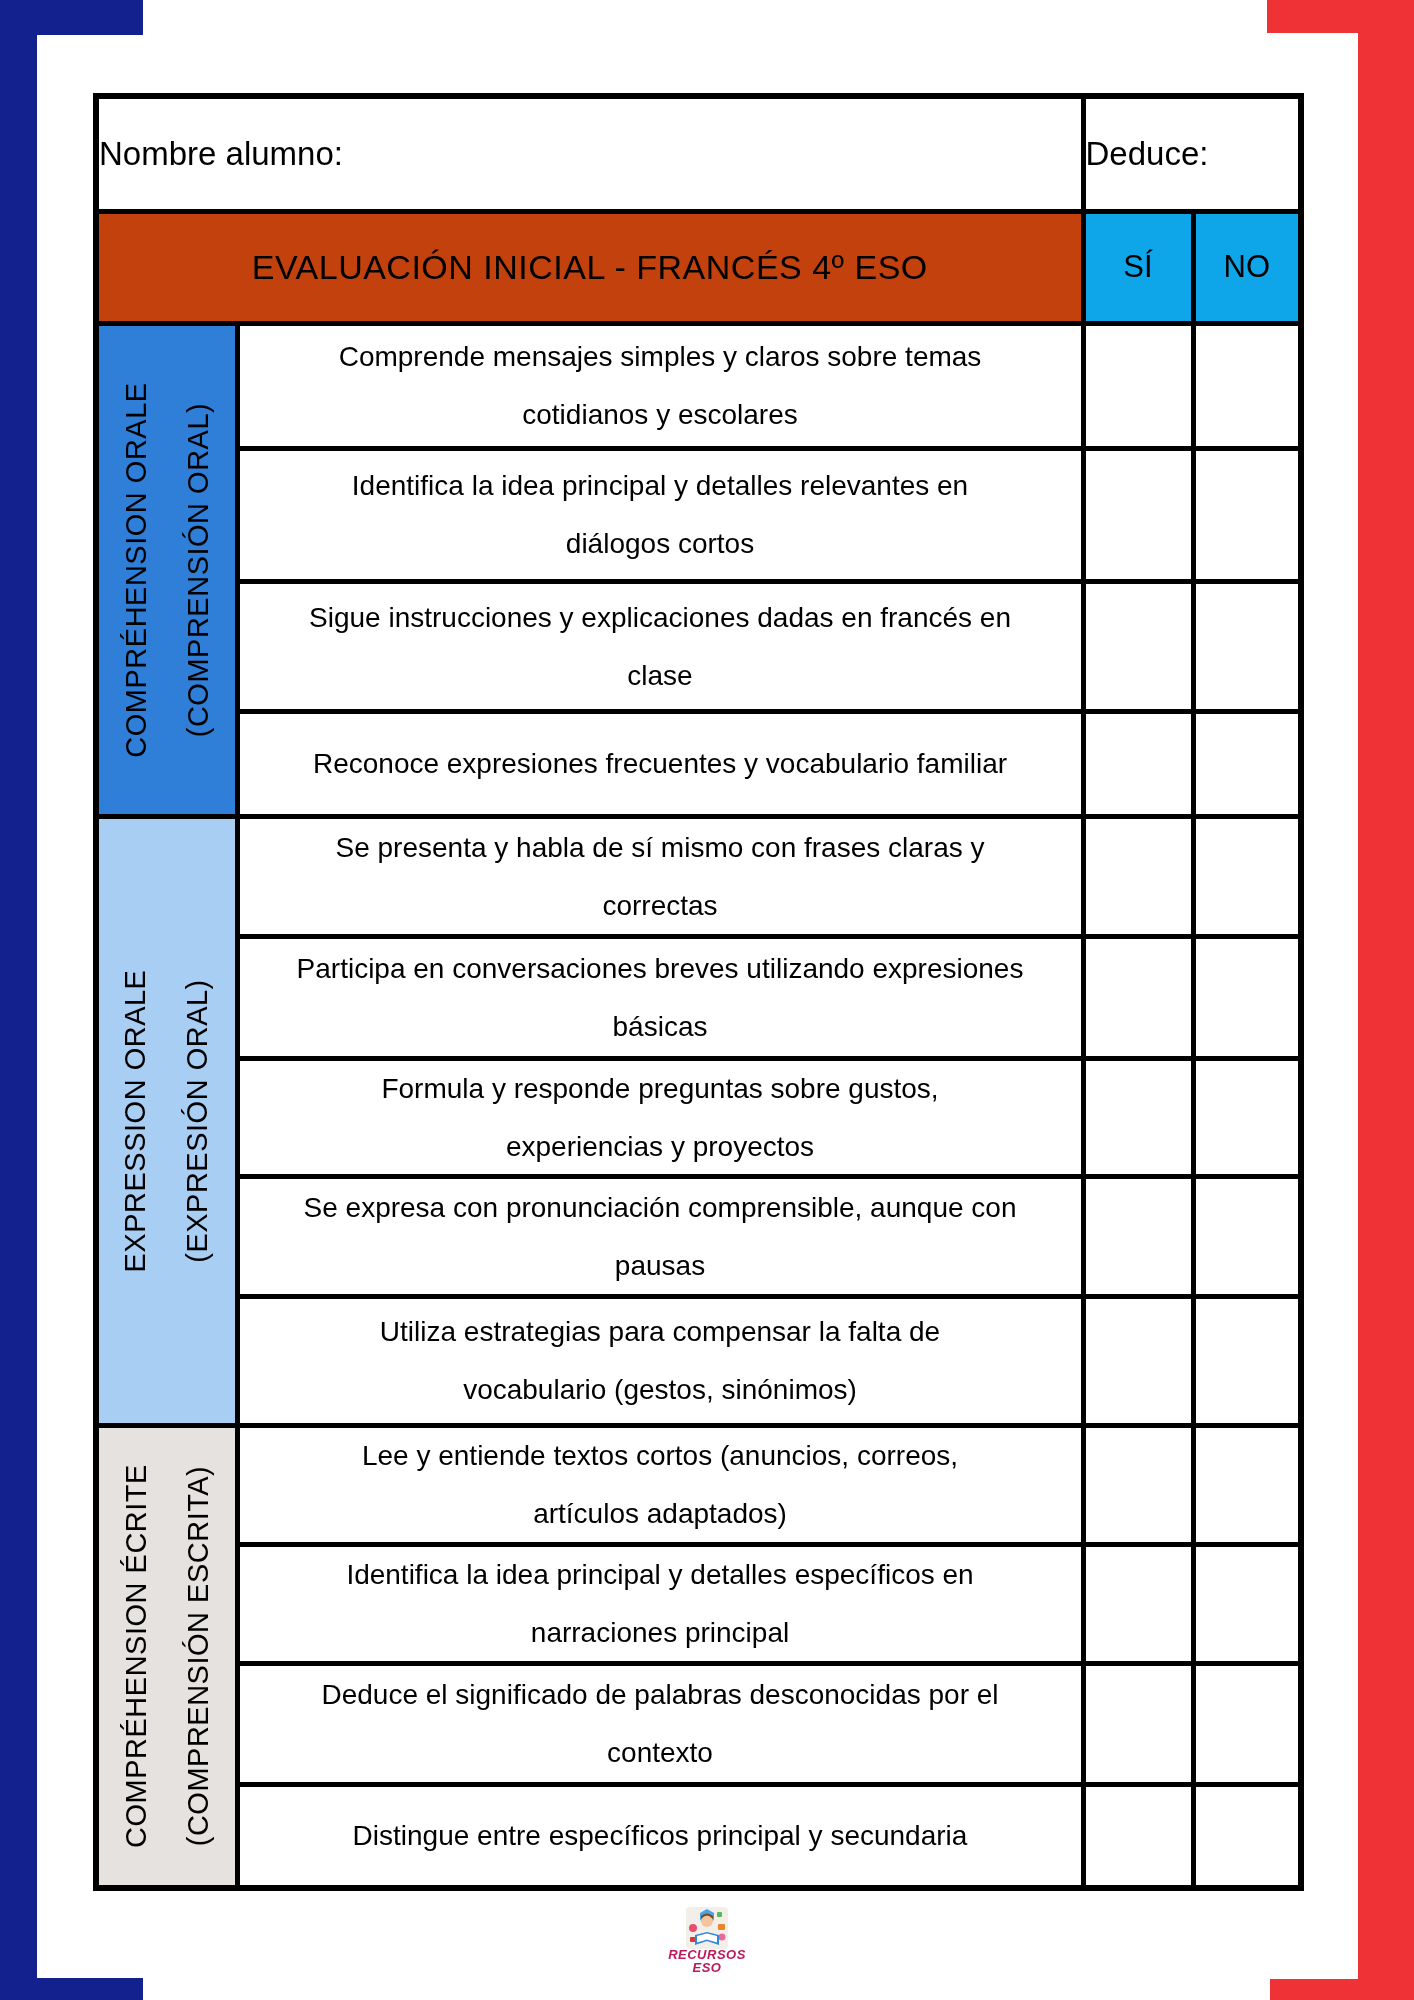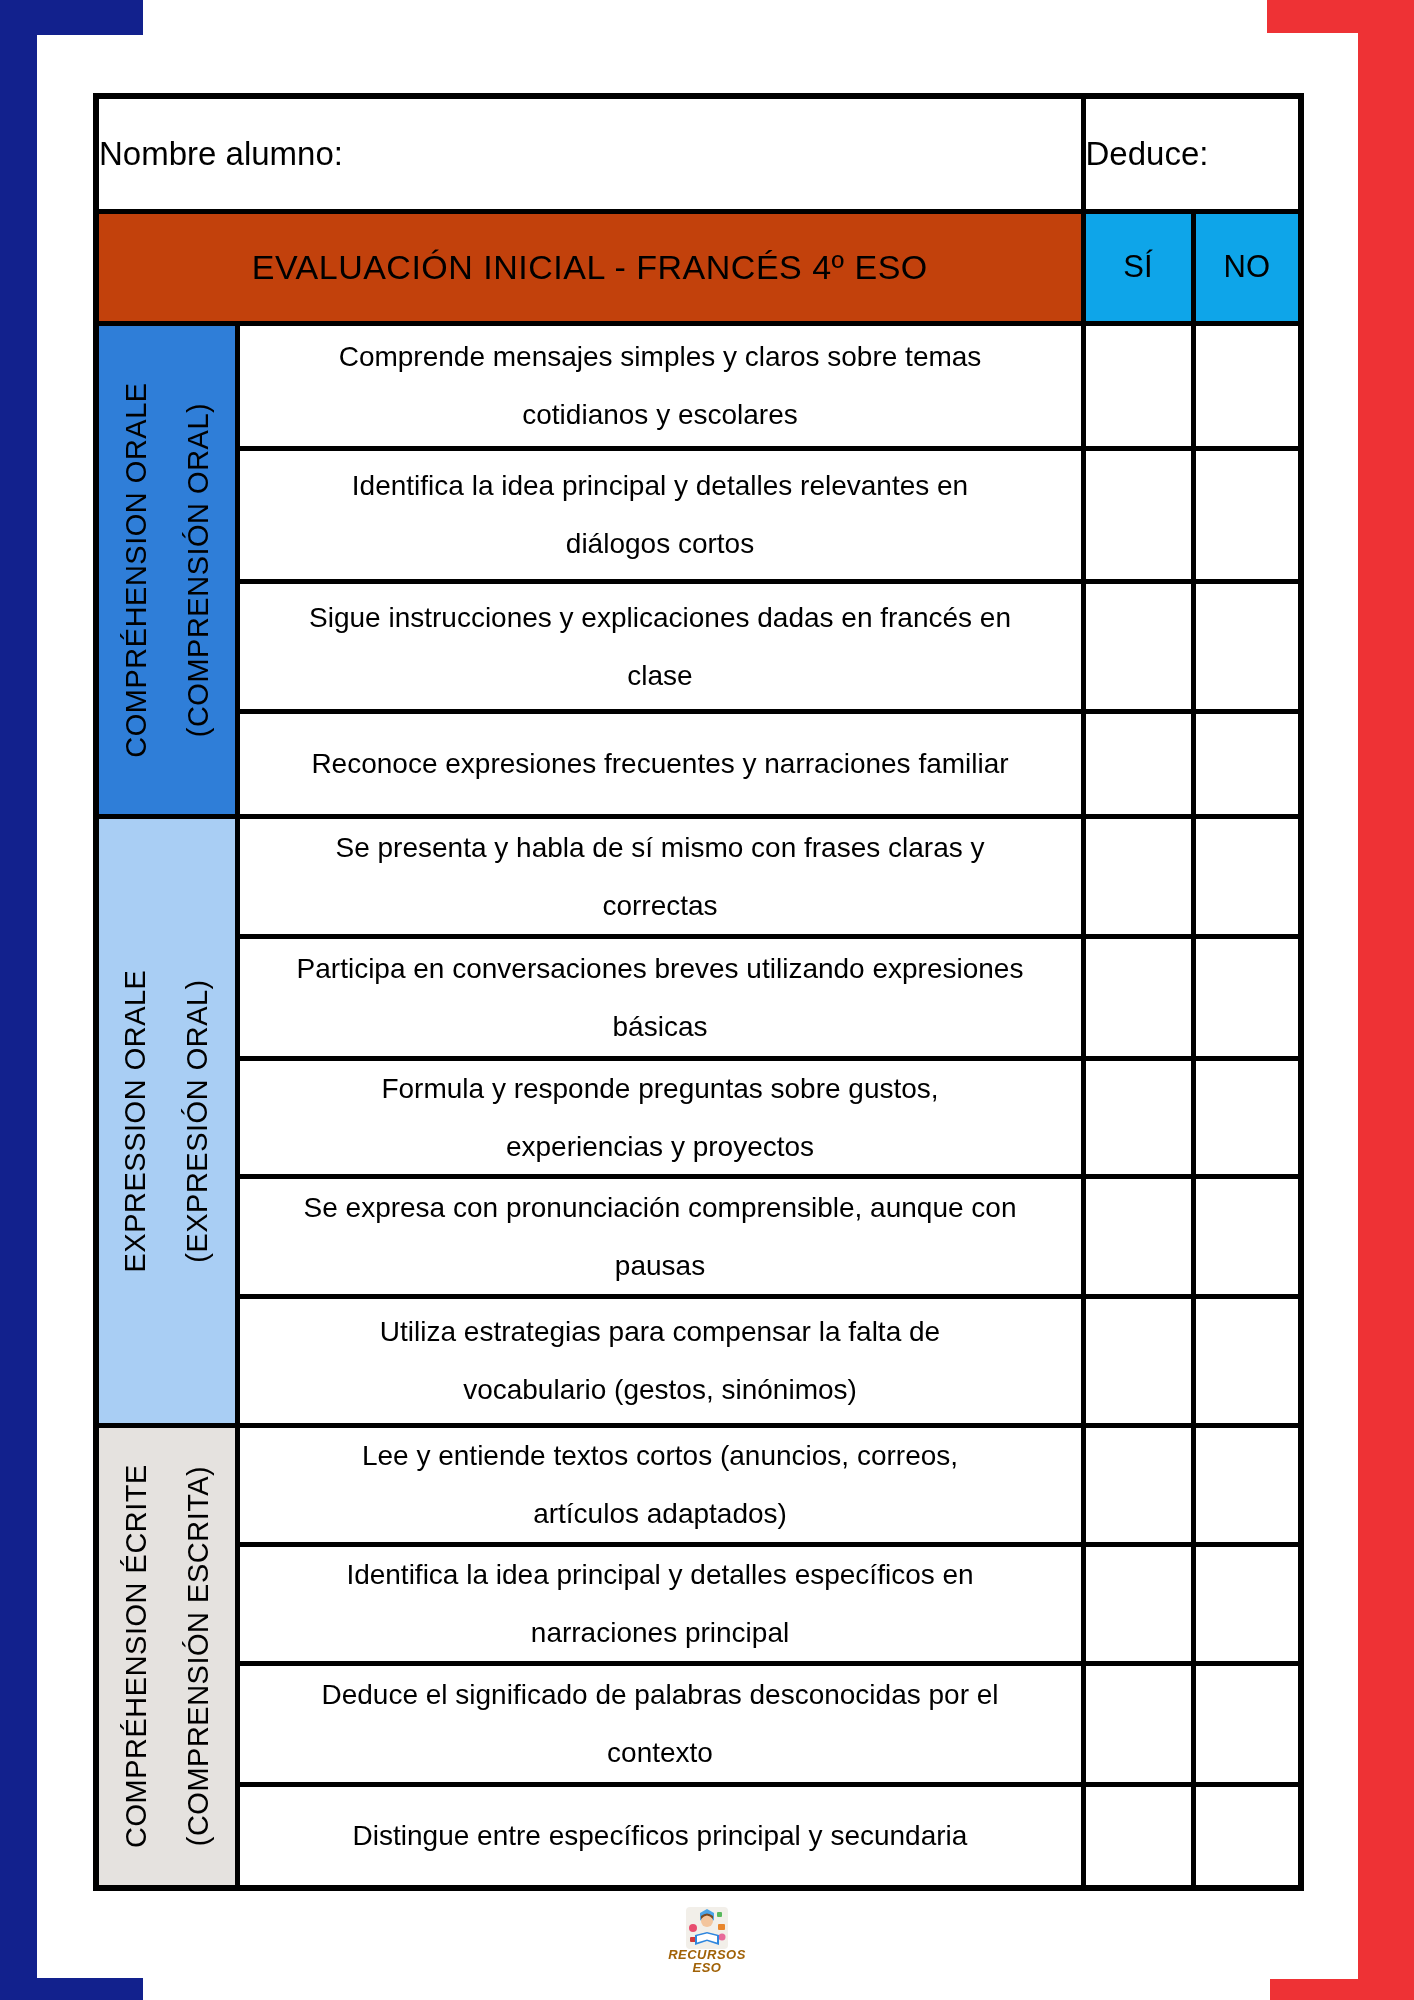--- a/index.html
+++ b/index.html
@@ -48,21 +48,21 @@
   .vlabel-inner{transform:rotate(-90deg);white-space:nowrap;text-align:center;font-size:29px;letter-spacing:0.5px;}
   .vlabel-inner div{line-height:62px;}
 
   
   .logo{
     position:absolute;top:1906px;left:50%;transform:translateX(-50%);
     width:140px;text-align:center;
   }
   .logo svg{display:block;margin:0 auto;}
   .logo-text{
-    color:#a16207;font-weight:bold;font-style:italic;
+    color:#be185d;font-weight:bold;font-style:italic;
     font-size:13px;line-height:13px;margin-top:-4px;letter-spacing:0.5px;
   }
 </style>
 </head>
 <body>
 
 <div class="strip strip-left"></div>
 <div class="strip corner-tl"></div>
 <div class="strip corner-bl"></div>
 <div class="strip strip-right"></div>
@@ -127,21 +127,21 @@
       <div class="line">Sigue instrucciones y explicaciones dadas en francés en</div>
       <div class="line">clase</div>
     </div>
         </td>
     <td class="box"></td>
     <td class="box"></td>
   </tr>
   <tr style="height:105px">
     <td class="crit">
           <div class="stack">
-      <div class="line">Reconoce expresiones frecuentes y narraciones familiar</div>
+      <div class="line">Reconoce expresiones frecuentes y vocabulario familiar</div>
 
     </div>
         </td>
     <td class="box"></td>
     <td class="box"></td>
   </tr>
 
   <tr style="height:120px">
     <td class="sec bg-s1" rowspan="5">
       <div class="vlabel">

